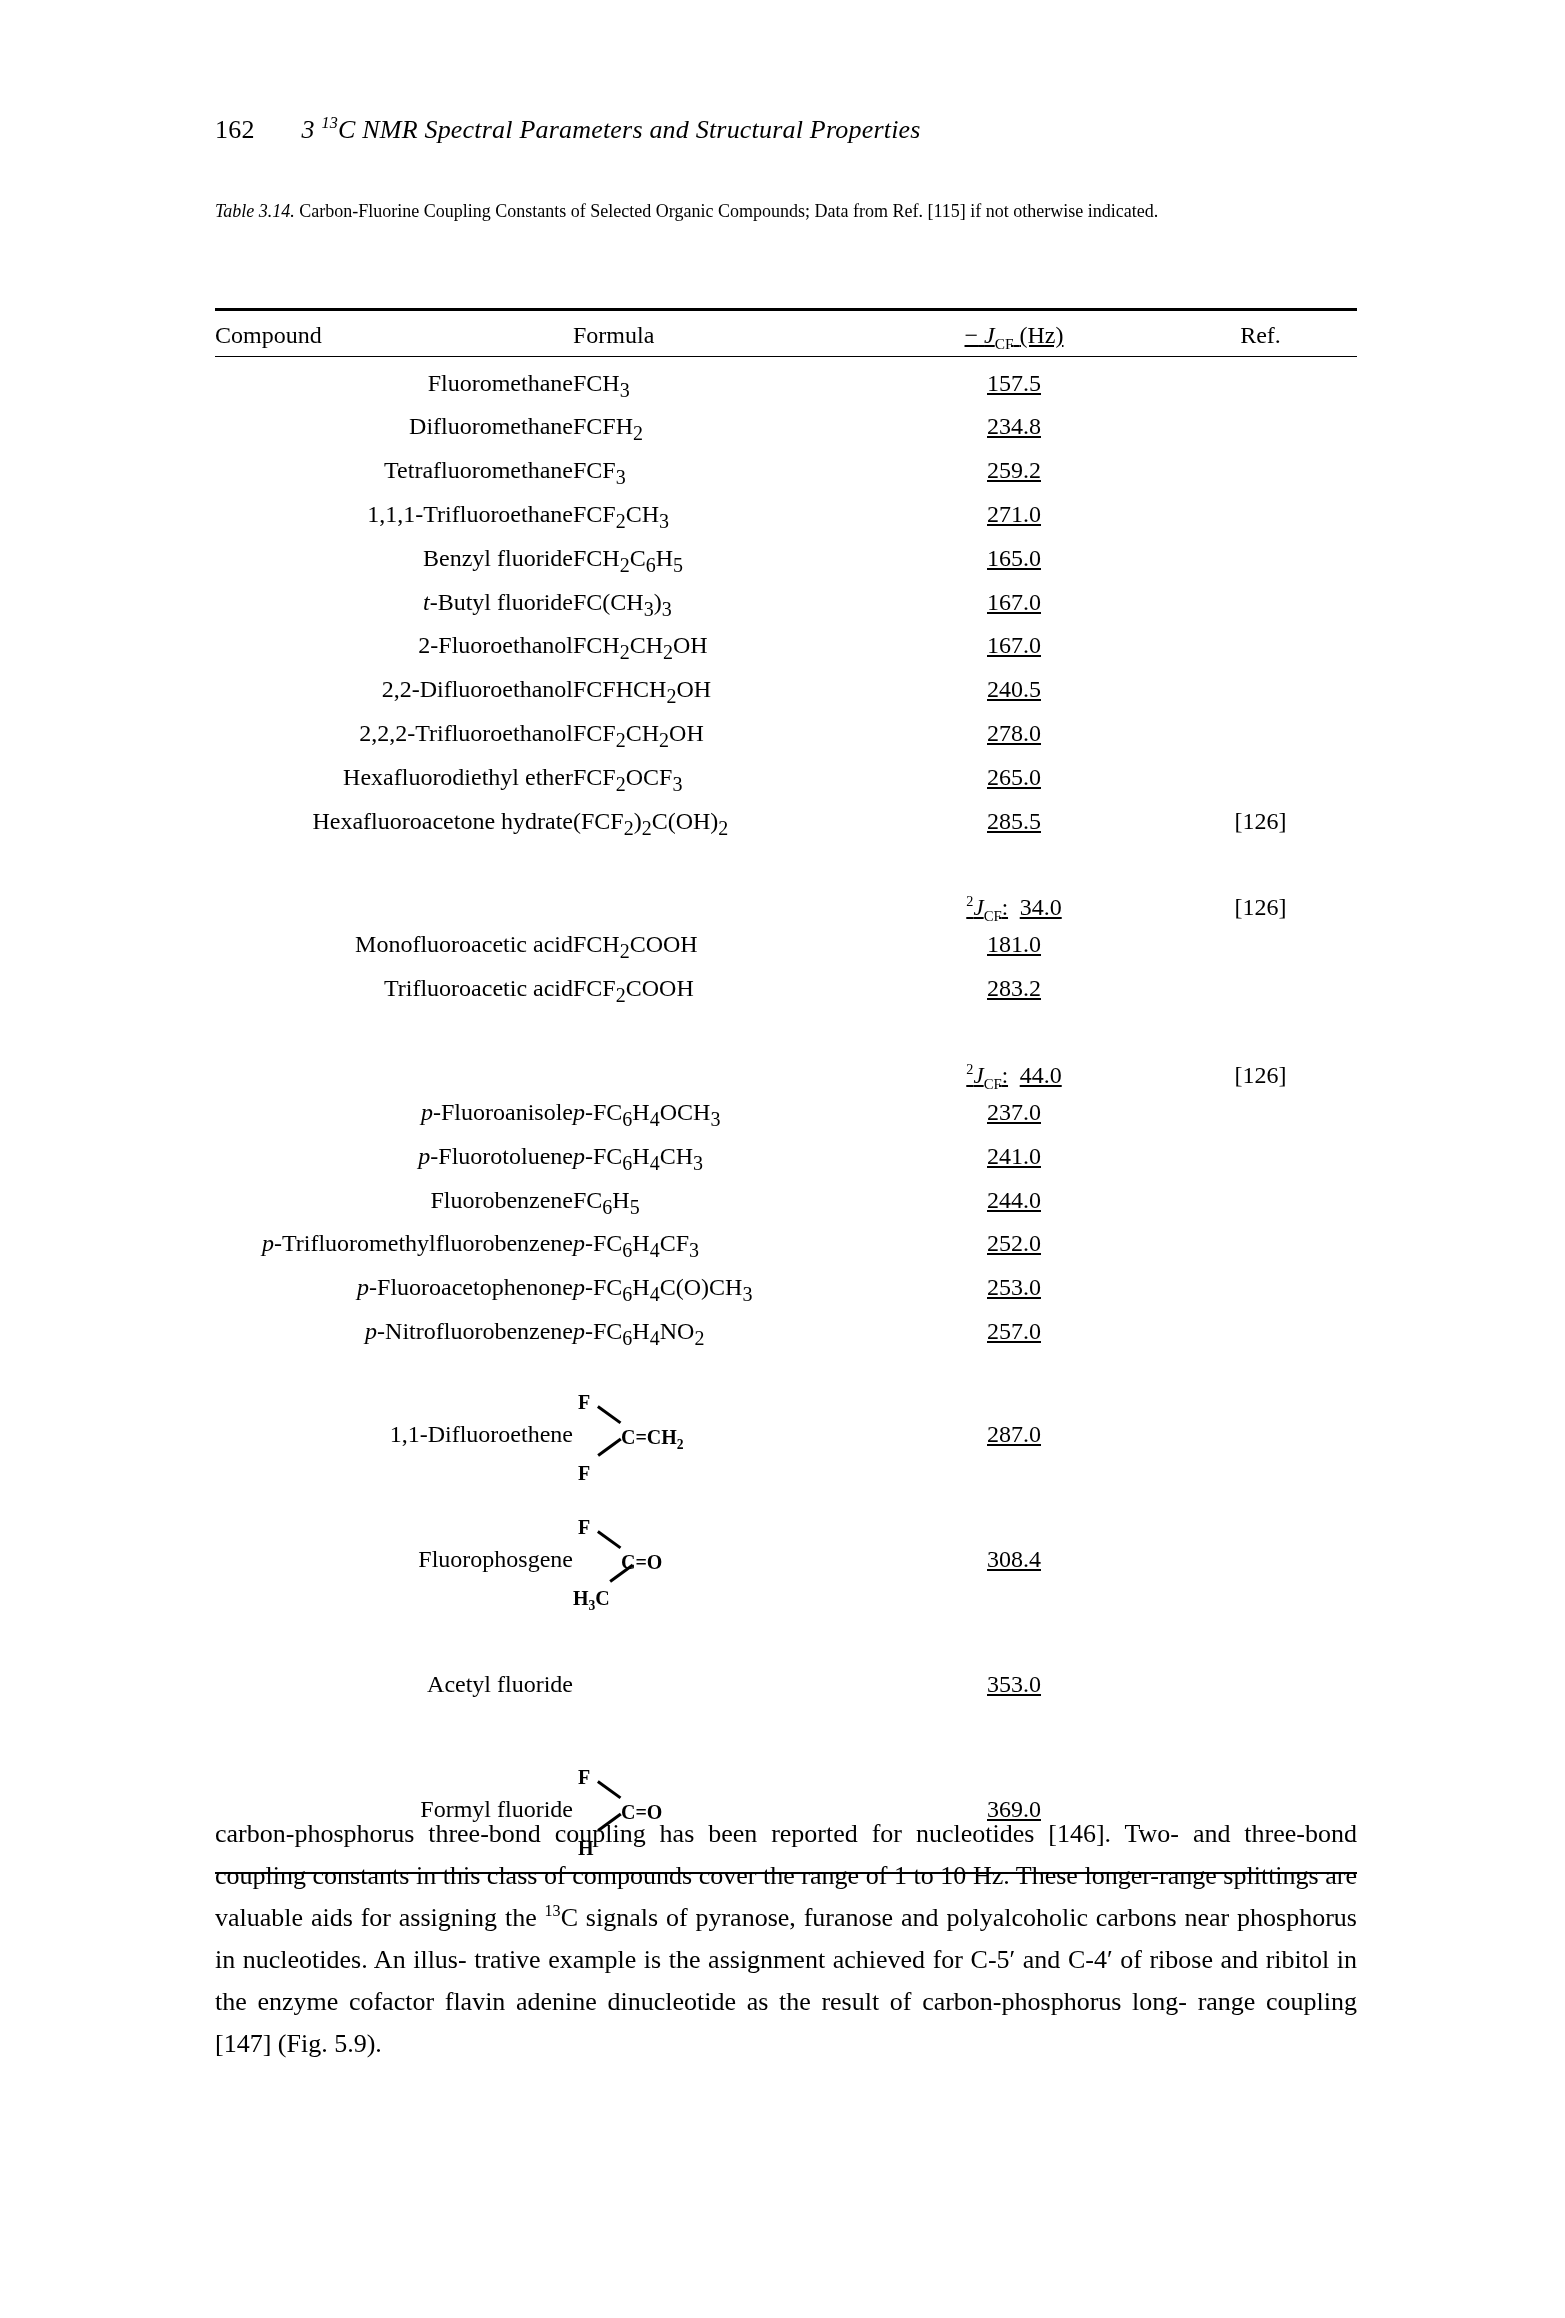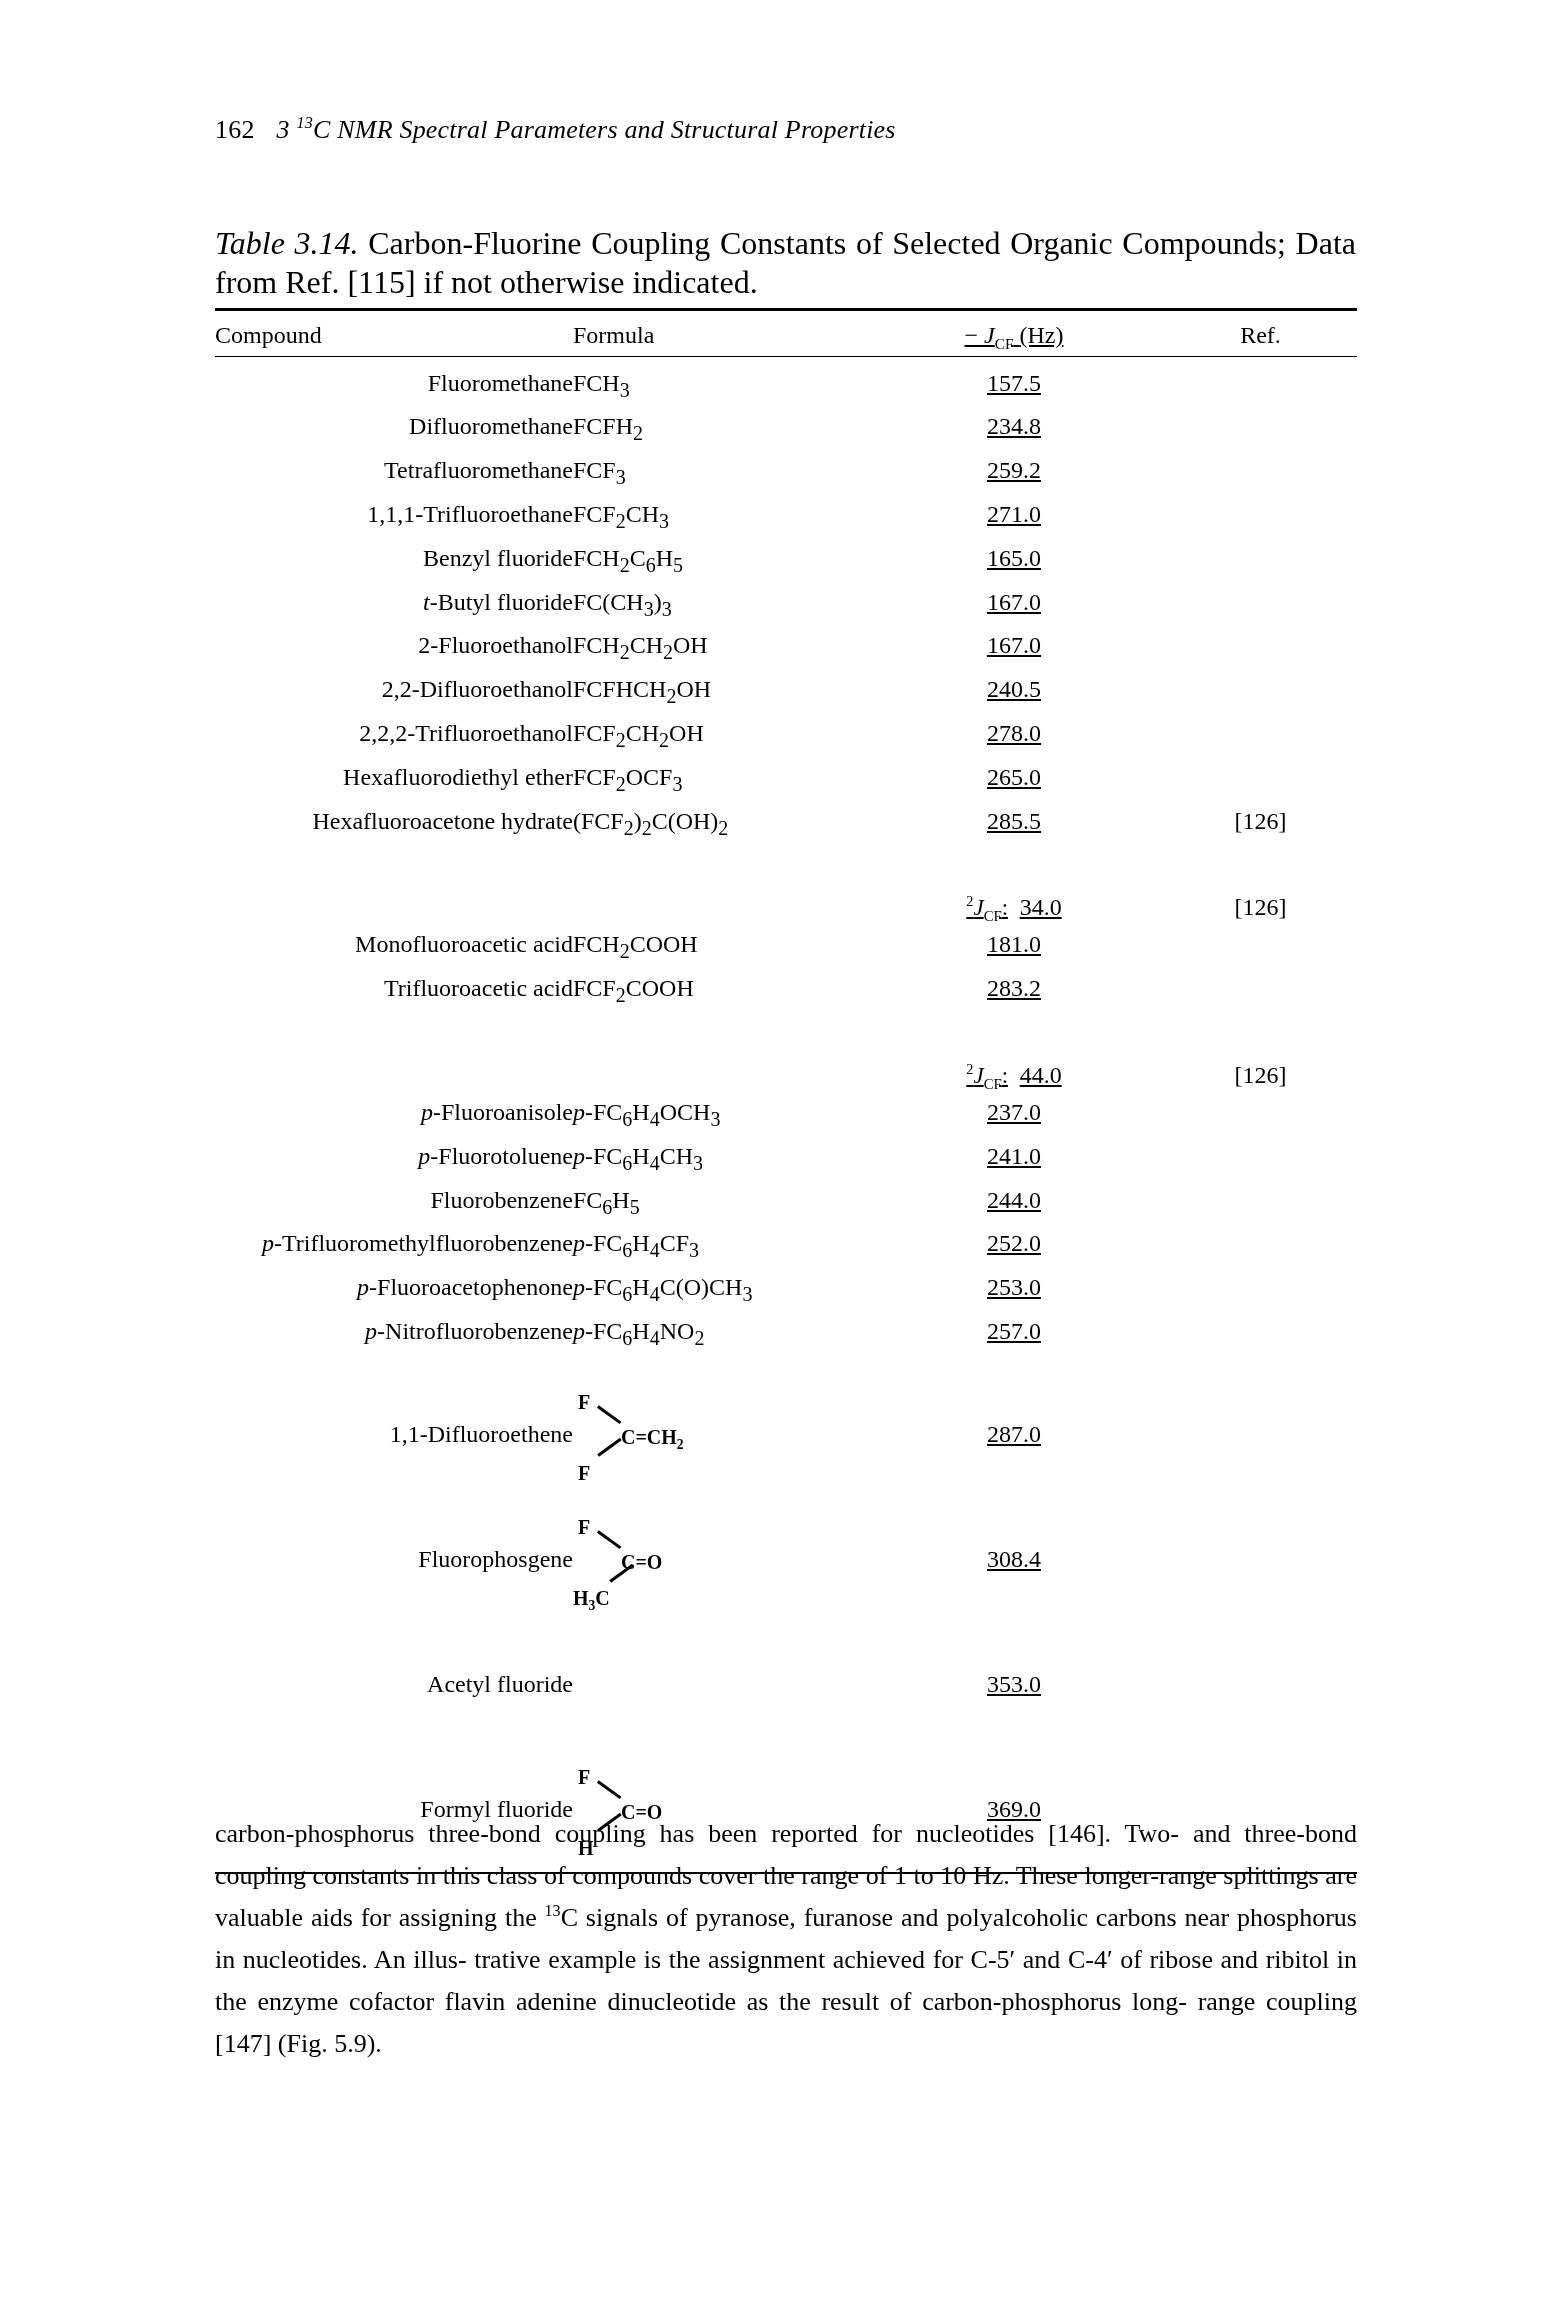--- a/index.html
+++ b/index.html
@@ -26,38 +26,38 @@
   .running-head {
     position: absolute;
     left: 215px;
     top: 115px;
     font-size: 26px;
     letter-spacing: 0.2px;
     white-space: nowrap;
   }
   .running-head .folio {
     font-style: normal;
-    margin-right: 22px;
+    margin-right: 47px;
   }
   .running-head .head-title {
     font-style: italic;
   }
   sup.iso {
     font-size: 0.62em;
     vertical-align: super;
     line-height: 0;
   }
 
   
   .table-caption {
     position: absolute;
     left: 215px;
-    top: 224px;
+    top: 192px;
     width: 1141px;
-    font-size: 32px;
+    font-size: 18px;
     line-height: 39px;
     text-align: justify;
   }
   .table-caption .cap-label {
     font-style: italic;
   }
 
   
   .tbl {
     position: absolute;

